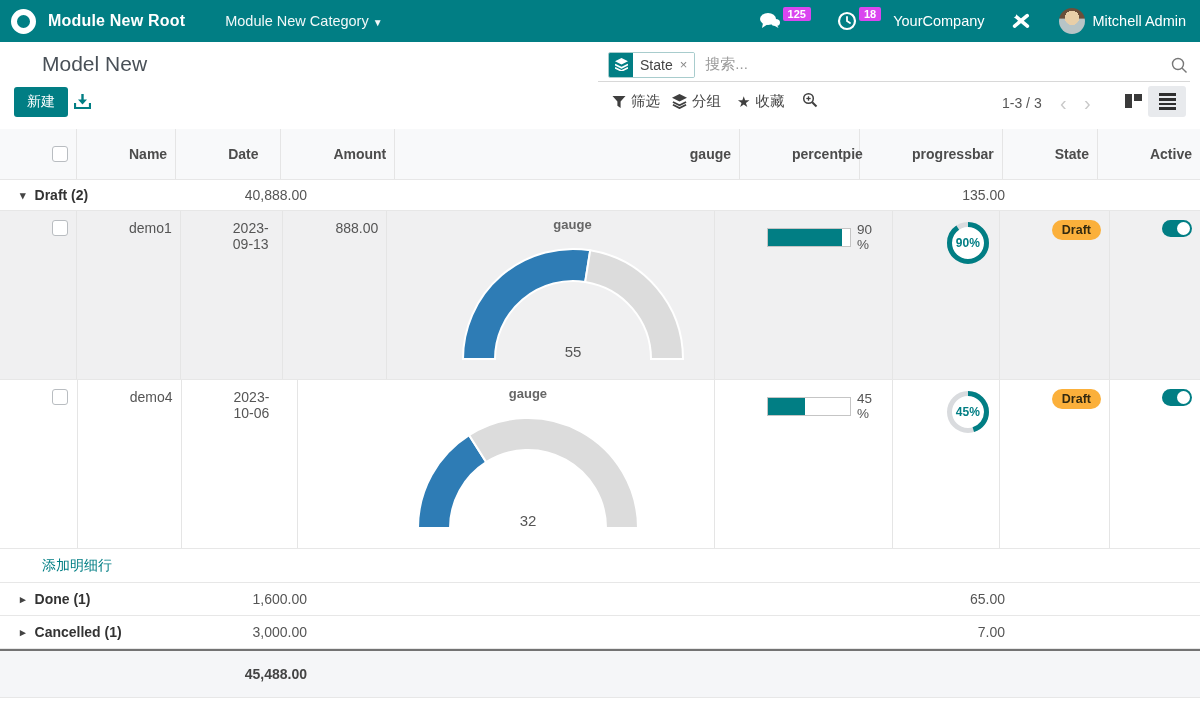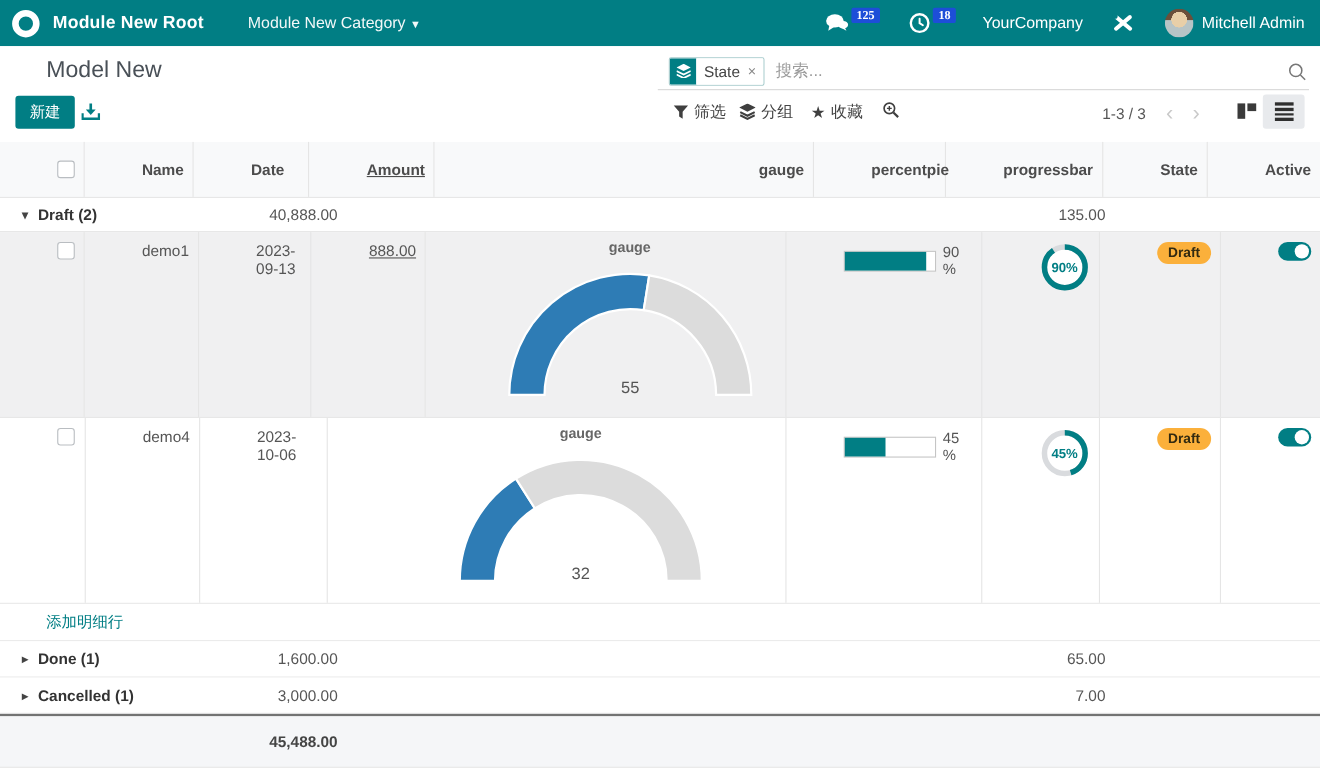--- a/index.html
+++ b/index.html
@@ -9,23 +9,23 @@
   
   .navbar { position:absolute; left:0; top:0; width:1200px; height:42px;
     background:#017e84; display:flex; align-items:center; color:#fff; }
   .logo { width:25px; height:25px; border:6px solid #fff; border-radius:50%;
     margin:0 12px 0 11px; }
   .brand { font-size:16px; font-weight:bold; letter-spacing:.2px; }
   .nav-menu { margin-left:40px; font-size:14.5px; opacity:.95; cursor:pointer; }
   .nav-menu .caret { font-size:10px; margin-left:4px; }
   .nav-right { margin-left:auto; display:flex; align-items:center; padding-right:14px; }
   .nav-ico-wrap { position:relative; display:flex; align-items:flex-start; margin-left:26px; cursor:pointer; }
-  .count-badge { background:#1d4ed8; color:#fff; font-size:11px; font-weight:bold;
-    border-radius:2px; padding:1px 5px; margin-left:2px; position:relative; top:-4px;font-family:Liberation Serif, serif; }
-  .nav-text { margin-left:24px; font-size:14.5px; cursor:pointer; }
+  .count-badge { background:#d946ef; color:#fff; font-size:11px; font-weight:bold;
+    border-radius:2px; padding:1px 5px; margin-left:2px; position:relative; top:-4px; }
+  .nav-text { margin-left:12px; font-size:14.5px; cursor:pointer; }
   .avatar { width:26px; height:26px; border-radius:50%; margin-left:26px; overflow:hidden;
     background:
       radial-gradient(circle at 50% 38%, #e8cfa8 0 34%, transparent 35%),
       linear-gradient(180deg, #6b4f3a 0 40%, #b7c4c6 41% 100%); }
   .user-name { margin-left:8px; font-size:14.5px; }
 
   
   .cp { position:absolute; left:0; top:42px; width:1200px; height:87px; background:#fff; }
   .page-title { position:absolute; left:42px; top:10px; font-size:21px; color:#495057; }
   .searchbar { position:absolute; left:598px; top:6px; width:592px; height:34px;
@@ -53,21 +53,21 @@
   .sw-kanban .b2 { position:absolute; left:10px; top:1px; width:8px; height:7px; background:#3a3a3a; }
   .sw-list { position:absolute; left:1148px; top:0px; width:38px; height:31px; background:#e8eaed;
     border-radius:3px; display:flex; flex-direction:column; justify-content:center; align-items:center; gap:2px; cursor:pointer; }
   .sw-list i { display:block; width:17px; height:2.6px; background:#2f2f2f; }
 
   
   .tbl { position:absolute; left:0; top:129px; width:1200px; }
   .trow { display:flex; width:1200px; border-bottom:1px solid #e7e7e7; background:#fff; }
   .cell { border-right:1px solid #e5e5e5; padding:6px 8px; font-size:14px; color:#555;margin-left:44px; }
   .cell:last-child { border-right:none; }
-  .c-sel{width:42px;} .c-name{width:71px;} .c-date{width:100px;} .c-amt{width:102px; text-align:center;text-decoration:underline;}
+  .c-sel{width:42px;} .c-name{width:71px;} .c-date{width:100px;} .c-amt{width:102px; text-align:center;}
   .c-gauge{width:549px;} .c-pb{width:148px;} .c-pie{width:76px;} .c-state{width:67px;} .c-act{flex:1;}
   .thead { height:51px; background:#f8f9fa; align-items:center; }
   .thead .cell { font-weight:bold; color:#4c4c4c; height:100%; display:flex; align-items:center; }
   .thead .c-amt, .thead .c-gauge, .thead .c-pb { justify-content:flex-end; }
   .checkbox { width:16px; height:16px; border:1px solid #b9bdc1; border-radius:3px; background:#fff; cursor:pointer; }
   .grow { height:31px; align-items:center; font-size:14px; }
   .grow .gname { width:213px; padding-left:20px; display:flex; align-items:center; gap:9px;
     font-weight:bold; color:#333; cursor:pointer; }
   .grow .gcaret { font-size:11px; color:#444; }
   .grow .gamt { width:102px; text-align:right; padding-right:8px; color:#555; }

